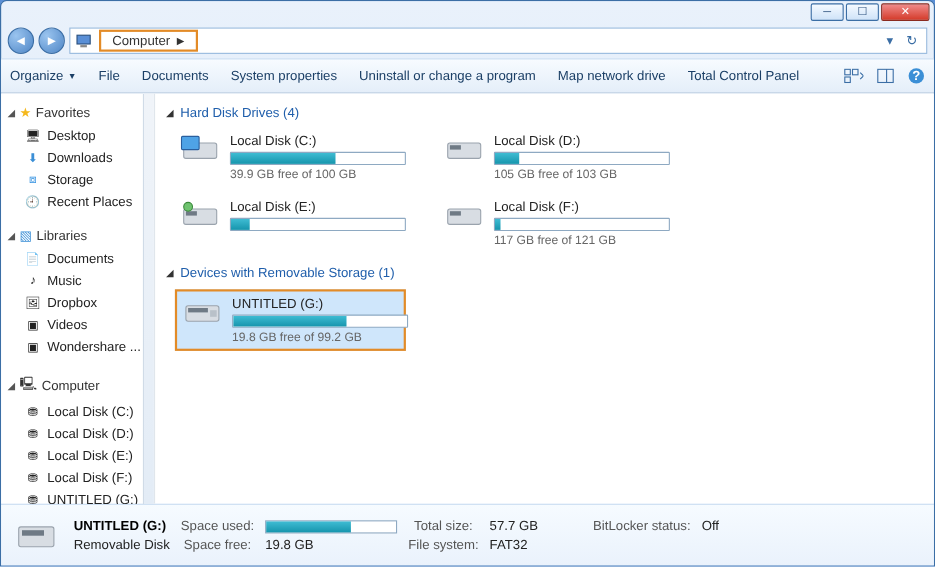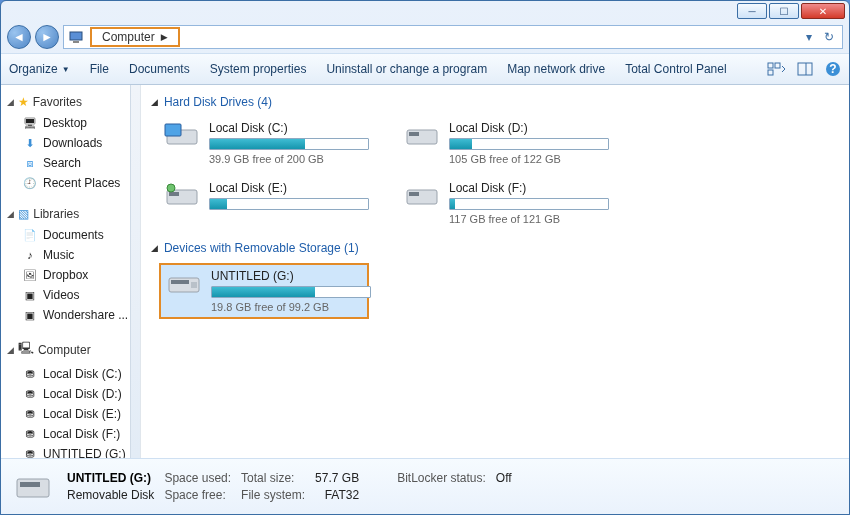--- a/index.html
+++ b/index.html
@@ -44,22 +44,22 @@
 .bar { width:160px; height:12px; border:1px solid #8ea9c2; background:#fff; position:relative; border-radius:1px; overflow:hidden; }
 .bar-fill { height:100%; background:linear-gradient(#3fbcd3,#1695ad); }
 .drive-free { color:#666; font-size:11px; margin-top:3px; }
 
 .drive.selected { border:2px solid #e38b27; background:#cfe6fb; padding:4px; }
 
 .statusbar { height:56px; border-top:1px solid #cfe0f2; background:linear-gradient(#f6fbff,#eaf2fc); display:flex; align-items:center; padding:4px 12px; gap:14px; }
 .statusbar .bigicon { width:40px; height:36px; }
 .statusbar .cols { display:flex; gap:10px; flex:1; }
 .statusbar .col { display:flex; flex-direction:column; gap:3px; }
-.statusbar .lbl { color:#555; text-align:left; }
-.statusbar .val { color:#222;text-align:right; }
+.statusbar .lbl { color:#555; text-align:center; }
+.statusbar .val { color:#222; }
 .statusbar .sbar { width:120px; height:12px; border:1px solid #8ea9c2; background:#fff; display:inline-block; vertical-align:middle; }
 .statusbar .sbar .fill { height:100%; background:linear-gradient(#3fbcd3,#1695ad); }
 
 svg { display:block; }
 .hdd-svg { width:38px; height:28px; }
 .scrollhint { position:absolute; right:0; top:0; bottom:0; width:10px; background:linear-gradient(#f0f4f9,#e3ecf6); border-left:1px solid #d0dbe7; }
 </style>
 </head>
 <body>
 
@@ -138,21 +138,21 @@
       <div class="sb-item">
           <span class="ic">🖥</span>
           <span>Desktop</span>
         </div>
       <div class="sb-item">
           <span class="ic" style="color:#3b8fd6;">⬇</span>
           <span>Downloads</span>
         </div>
       <div class="sb-item">
           <span class="ic" style="color:#2f8fe0;">⧈</span>
-          <span>Search</span>
+          <span>Storage</span>
         </div>
       <div class="sb-item">
           <span class="ic">🕘</span>
           <span>Recent Places</span>
         </div>
 
       <div style="height:10px;"></div>
       <div class="sb-group-hdr">
         <span class="tri">◢</span>
         <span style="color:#3b8fd6;">▧</span>
@@ -222,37 +222,37 @@
                 <rect x="4" y="8" width="30" height="14" rx="2" fill="#d8dde3" stroke="#9aa3ad"></rect>
                 <rect x="6" y="10" width="10" height="4" fill="#6f7a85"></rect>
                 <rect x="2" y="2" width="16" height="12" rx="1" fill="#4fa3e6" stroke="#2a5f9e"></rect>
               </svg>
           </div>
           <div class="drive-info">
             <div class="drive-name">Local Disk (C:)</div>
             <div class="bar">
                 <div class="bar-fill" style="width: 60%;"></div>
               </div>
-            <div class="drive-free">39.9 GB free of 200 GB</div>
+            <div class="drive-free">39.9 GB free of 100 GB</div>
           </div>
         </div>
 
         <div class="drive">
           <div class="dimg">
             <svg class="hdd-svg">
                 <rect x="4" y="8" width="30" height="14" rx="2" fill="#d8dde3" stroke="#9aa3ad"></rect>
                 <rect x="6" y="10" width="10" height="4" fill="#6f7a85"></rect>
               </svg>
           </div>
           <div class="drive-info">
             <div class="drive-name">Local Disk (D:)</div>
             <div class="bar">
                 <div class="bar-fill" style="width: 14%;"></div>
               </div>
-            <div class="drive-free">105 GB free of 122 GB</div>
+            <div class="drive-free">105 GB free of 103 GB</div>
           </div>
         </div>
 
         <div class="drive">
           <div class="dimg">
             <svg class="hdd-svg">
                 <rect x="4" y="8" width="30" height="14" rx="2" fill="#d8dde3" stroke="#9aa3ad"></rect>
                 <rect x="6" y="10" width="10" height="4" fill="#6f7a85"></rect>
                 <circle cx="8" cy="6" r="4" fill="#6fc36f" stroke="#3a8a3a"></circle>
               </svg>
@@ -321,28 +321,32 @@
     <div class="cols">
       <div class="col">
         <div><b>UNTITLED (G:)</b></div>
         <div class="val">Removable Disk</div>
       </div>
       <div class="col">
         <div class="lbl">Space used:</div>
         <div class="lbl">Space free:</div>
       </div>
       <div class="col">
+        <div><span class="sbar"><span class="fill" style="display: block; width: 65%;"></span></span></div>
+        <div class="val">19.8 GB</div>
+      </div>
+      <div class="col">
         <div class="lbl">Total size:</div>
         <div class="lbl">File system:</div>
       </div>
       <div class="col">
         <div class="val">57.7 GB</div>
         <div class="val">FAT32</div>
       </div>
-      <div class="col" style="margin-left:28px;">
+      <div class="col" style="margin-left:40px;">
         <div class="lbl">BitLocker status:</div>
       </div>
       <div class="col">
         <div class="val">Off</div>
       </div>
     </div>
   </div>
 
 </div>
 

